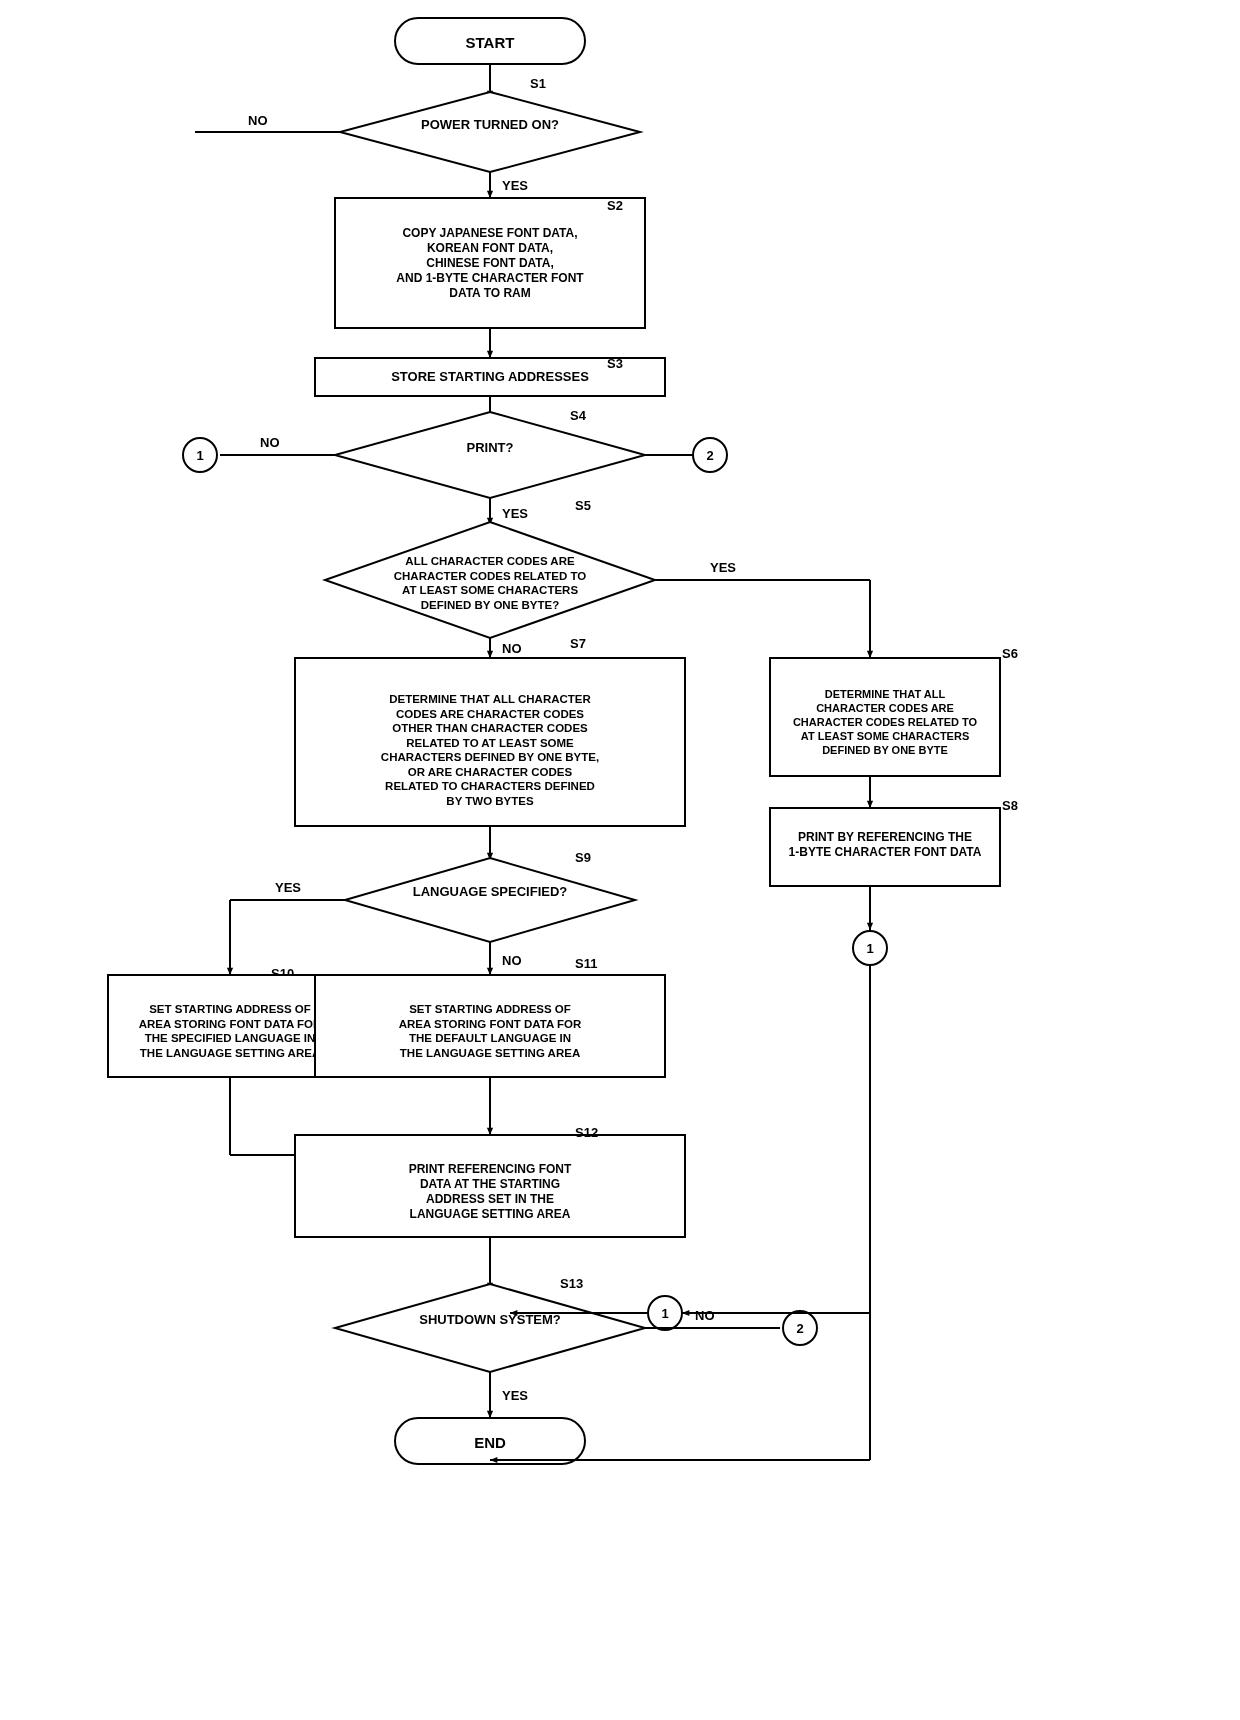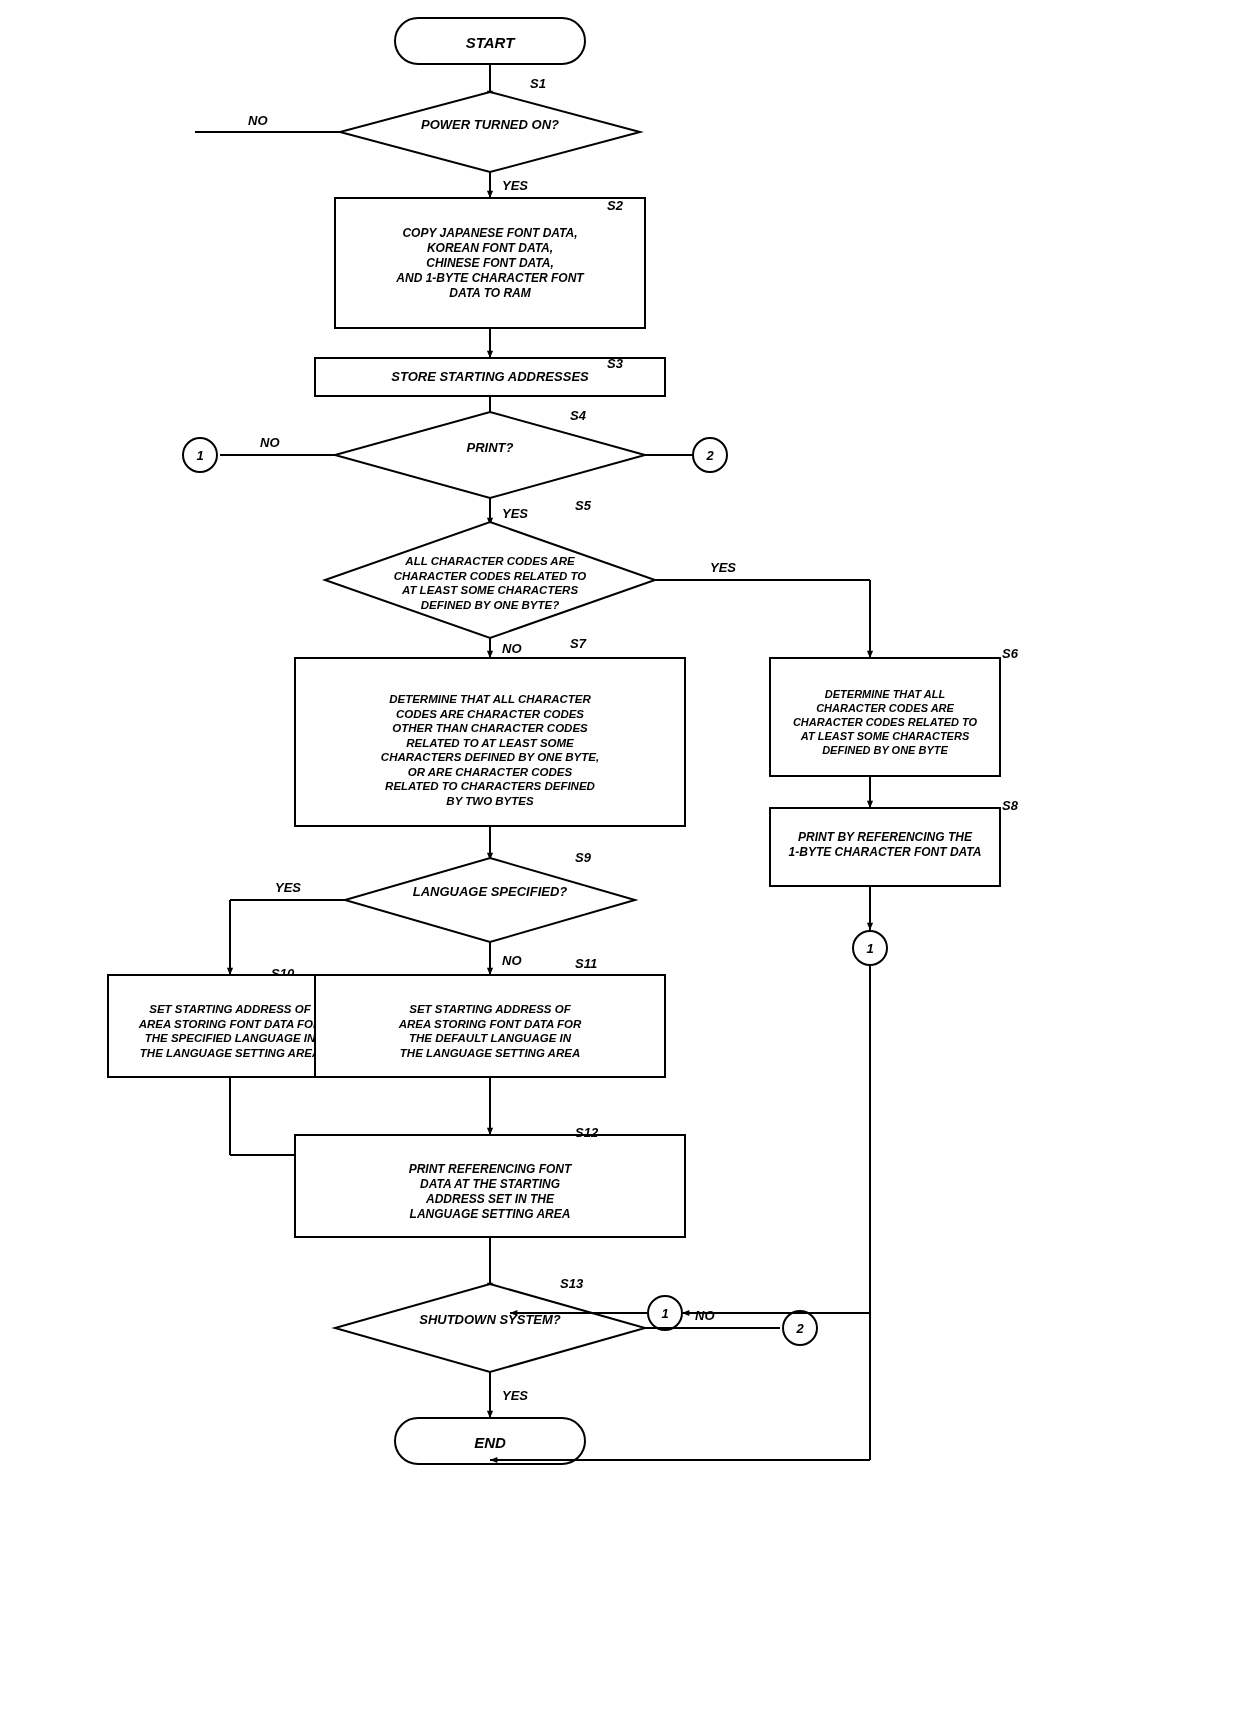--- a/index.html
+++ b/index.html
@@ -8,21 +8,20 @@
       font-family: Arial, sans-serif;
       width: 1240px;
       min-height: 1720px;
       position: relative;
       overflow: hidden;
     }
     #flowchart {
       position: relative;
       width: 1240px;
       height: 1608px;
-      font-style: italic;
     }
   </style>
 </head>
 <body>
 
 <div id="flowchart"><svg width="1240" height="1720" style="background: rgb(255, 255, 255);">
       <rect x="395" y="18" width="190" height="46" rx="23" ry="23" fill="#fff" stroke="#000" stroke-width="2"></rect>
       <text x="490" y="44" font-size="15" font-family="Arial, sans-serif" font-weight="bold" text-anchor="middle" dominant-baseline="middle">START</text>
       <line x1="490" y1="64" x2="490" y2="98" stroke="#000" stroke-width="2"></line>
       <polygon points="490,98 486.8846532615308,90.63151204797691 493.1153467384692,90.63151204797691" fill="#000"></polygon>

